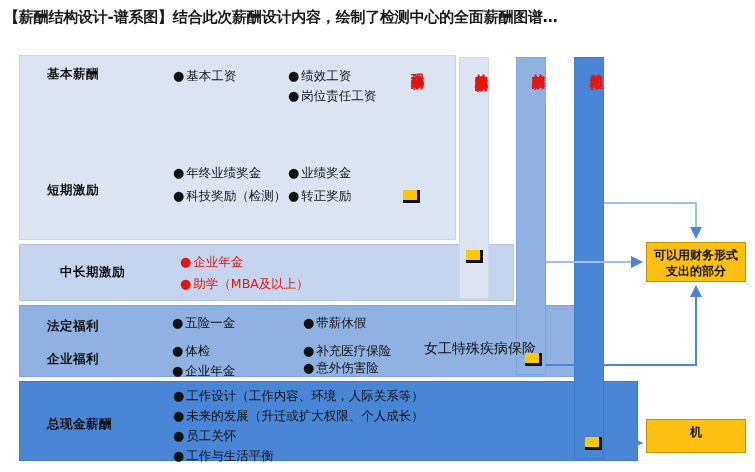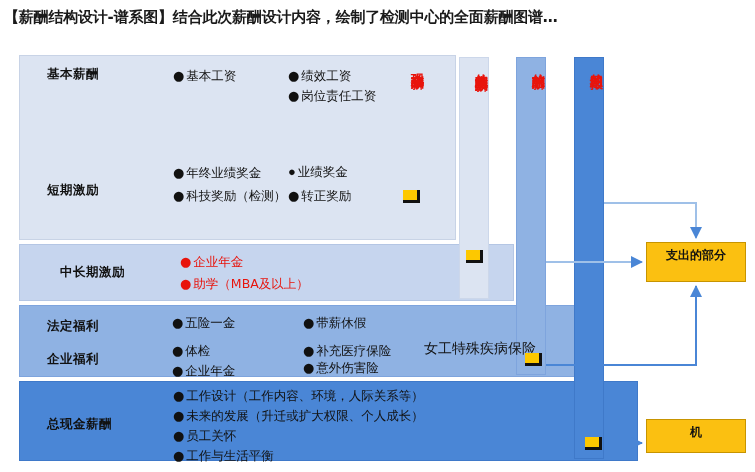--- a/index.html
+++ b/index.html
@@ -104,21 +104,21 @@
 <div class="vcol" id="vcol-reward">总的回报</div>
 
 <div class="rowlabel" style="left:47px;top:66px;">基本薪酬</div>
 <div class="bul" style="left:173px;top:66px;"><span class="d">●</span><span>基本工资</span></div>
 <div class="bul" style="left:288px;top:66px;"><span class="d">●</span><span>绩效工资</span></div>
 <div class="bul" style="left:288px;top:86px;"><span class="d">●</span><span>岗位责任工资</span></div>
 
 <div class="rowlabel" style="left:47px;top:182px;">短期激励</div>
 <div class="bul" style="left:173px;top:163px;"><span class="d">●</span><span>年终业绩奖金</span></div>
 <div class="bul" style="left:173px;top:186px;"><span class="d">●</span><span>科技奖励（检测）</span></div>
-<div class="bul" style="left:288px;top:163px;font-family:Liberation Mono, monospace;"><span class="d">●</span><span>业绩奖金</span></div>
+<div class="bul" style="left:288px;top:163px;"><span class="d">●</span><span>业绩奖金</span></div>
 <div class="bul" style="left:288px;top:186px;"><span class="d">●</span><span>转正奖励</span></div>
 <div class="noteicon" style="left:403px;top:190px;"></div>
 
 <div class="rowlabel" style="left:60px;top:264px;">中长期激励</div>
 <div class="bul red" style="left:180px;top:252px;"><span class="d">●</span><span>企业年金</span></div>
 <div class="bul red" style="left:180px;top:274px;"><span class="d">●</span><span>助学（MBA及以上）</span></div>
 <div class="noteicon" style="left:466px;top:250px;"></div>
 
 <div class="rowlabel" style="left:47px;top:318px;">法定福利</div>
 <div class="bul" style="left:172px;top:313px;"><span class="d">●</span><span>五险一金</span></div>
@@ -149,17 +149,18 @@
   <path d="M604,203 L696,203 L696,238" stroke="#9fc0e8" stroke-width="2" fill="none" marker-end="url(#ah)"></path>
 
   <path d="M546,262 L642,262" stroke="#9fc0e8" stroke-width="2" fill="none" marker-end="url(#ah)"></path>
 
   <path d="M546,365 L696,365 L696,286" stroke="#4a86d6" stroke-width="2" fill="none" marker-end="url(#ah)"></path>
 
   <path d="M604,443 L642,443" stroke="#4a86d6" stroke-width="2" fill="none" marker-end="url(#ah)"></path>
 </svg>
 
 <div class="callout" id="callout-financial">
+  <div>可以用财务形式</div>
   <div>支出的部分</div>
 </div>
 <div class="callout" id="callout-intrinsic">
   <div>机</div>
 </div>
 
 </body></html>

